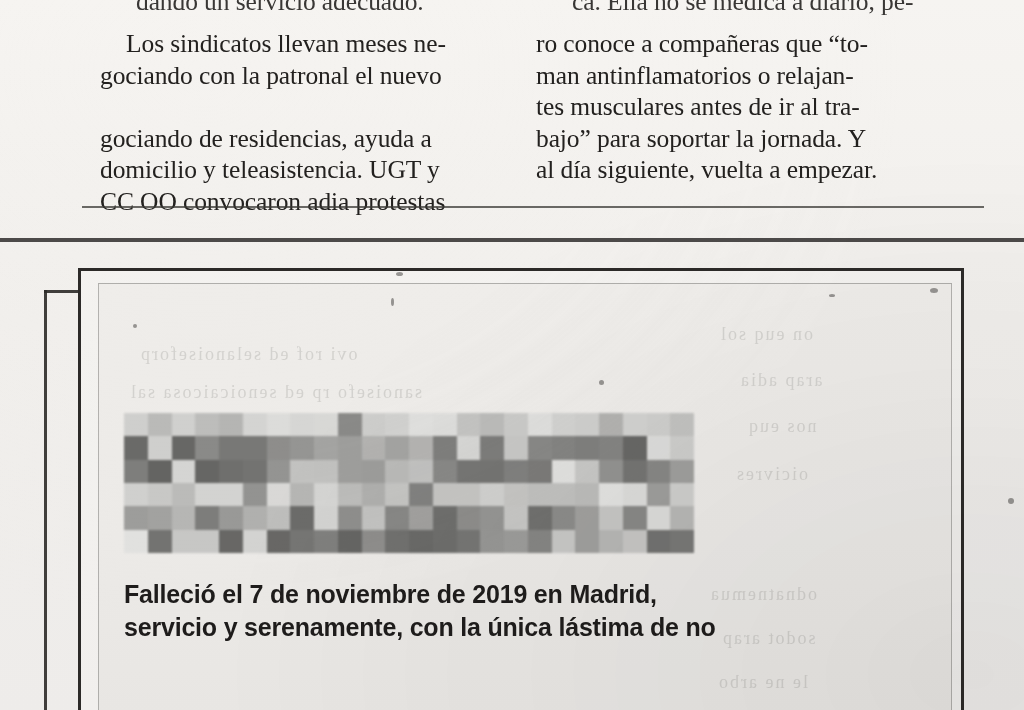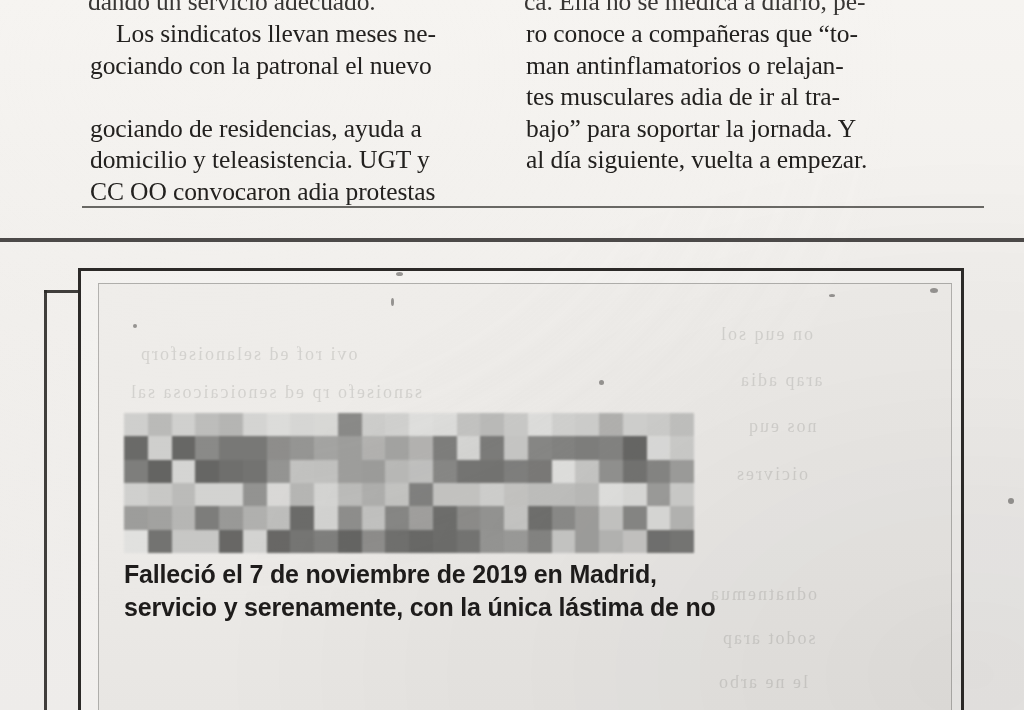--- a/index.html
+++ b/index.html
@@ -63,33 +63,34 @@
     width: 460px;
   }
 
   .clipped-line {
     display: block;
     height: 16px;
     overflow: hidden;
     position: relative;
     color: #2a2826;
     opacity: .92;
+    margin-left: 48px;
   }
   .clipped-line span {
     position: absolute;
     top: -14px;
     left: 0;
     white-space: nowrap;
   }
   .indent {
     display: inline-block;
     width: 26px;
   }
   p.body-par {
-    margin: 2px;
+    margin: 12px;
     padding: 0;
   }
   p.body-par.right-par {
     text-align: justify;
   }
 
   
   .col-rule {
     position: absolute;
     left: 511px;
@@ -189,21 +190,21 @@
     filter: blur(1.2px);
     opacity: .95;
   }
   .pixelated i {
     display: block;
   }
 
   .obit-text {
     position: absolute;
     left: 124px;
-    top: 558px;
+    top: 578px;
     width: 800px;
     font-family: "Liberation Sans", sans-serif;
     font-weight: bold;
     font-size: 25px;
     line-height: 33px;
     color: #1e1c1b;
     letter-spacing: -0.2px;
   }
   .obit-text .ln {
     display: block;
@@ -235,21 +236,21 @@
       <span>domicilio y teleasistencia. UGT y</span><br>
       <span>CC OO convocaron adia protestas</span></p>
     </div>
 
     <div class="col right">
       <span class="clipped-line">
         <span>ca. Ella no se medica a diario, pe-</span>
       </span>
       <p class="body-par right-par"><span>ro conoce a compañeras que “to-</span><br>
       <span>man antinflamatorios o relajan-</span><br>
-      <span>tes musculares adia de ir al tra-</span><br>
+      <span>tes musculares antes de ir al tra-</span><br>
       <span>bajo” para soportar la jornada. Y</span><br>
       <span>al día siguiente, vuelta a empezar.</span></p>
     </div>
 
     <div class="col-rule"></div>
   </div>
 
   <div class="hr-thin"></div>
   <div class="hr-thick"></div>
 

